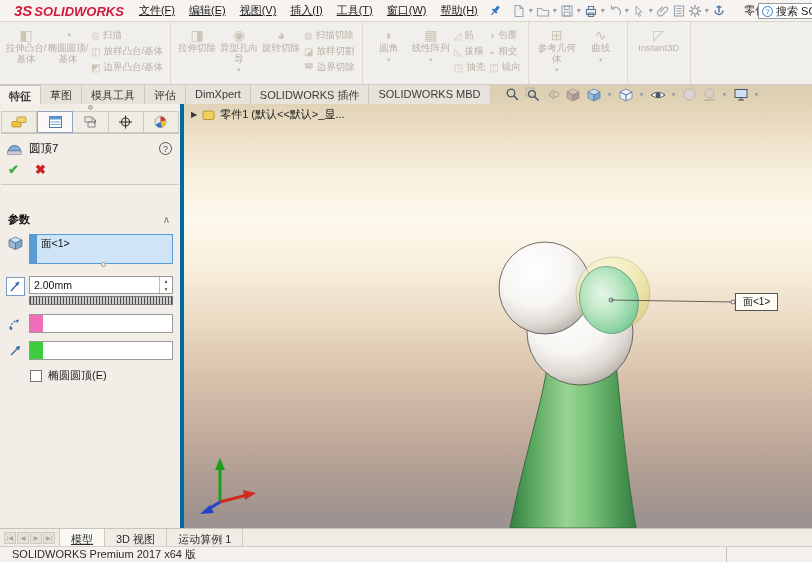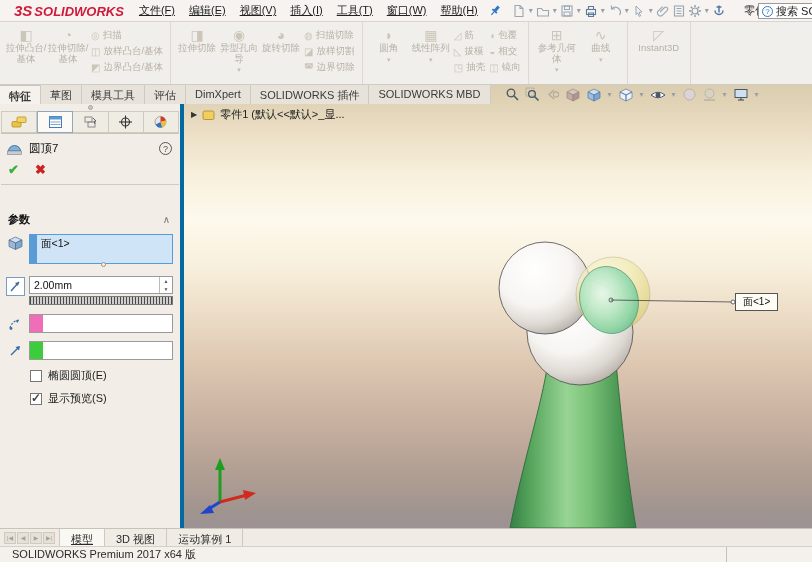--- a/index.html
+++ b/index.html
@@ -209,21 +209,21 @@
   </div>
 
   <div class="ribbon">
     <div class="rgroup">
       <div class="rbig">
         <span class="ric">◧</span>
         <span>拉伸凸台/基体</span>
       </div>
       <div class="rbig">
         <span class="ric">◔</span>
-        <span>拉伸切除/基体</span>
+        <span>椭圆圆顶/基体</span>
       </div>
       <div class="rsmallcol">
         <div class="rsmall">
             <span class="ric">◎</span>
             <span>扫描</span>
           </div>
         <div class="rsmall">
             <span class="ric">◫</span>
             <span>放样凸台/基体</span>
           </div>
@@ -504,24 +504,20 @@
             </svg>
         </span>
         <div class="swatch-field">
           <span class="swatch" style="background:#3ecb3e"></span>
         </div>
       </div>
 
       <div class="cb-row">
         <span class="cb"></span>
         <span>椭圆圆顶(E)</span>
-      </div>
-      <div class="cb-row">
-        <span class="cb checked"></span>
-        <span>显示预览(S)</span>
       </div>
     </aside>
 
     <div class="graphics">
 
       <div class="flyout">
         <span class="tri">▶</span>
         <svg width="13" height="12">
             <rect x="1" y="2" width="11" height="8.5" rx="1.5" fill="#f2cf5b" stroke="#a8872e" stroke-width=".8"></rect>
           </svg>

